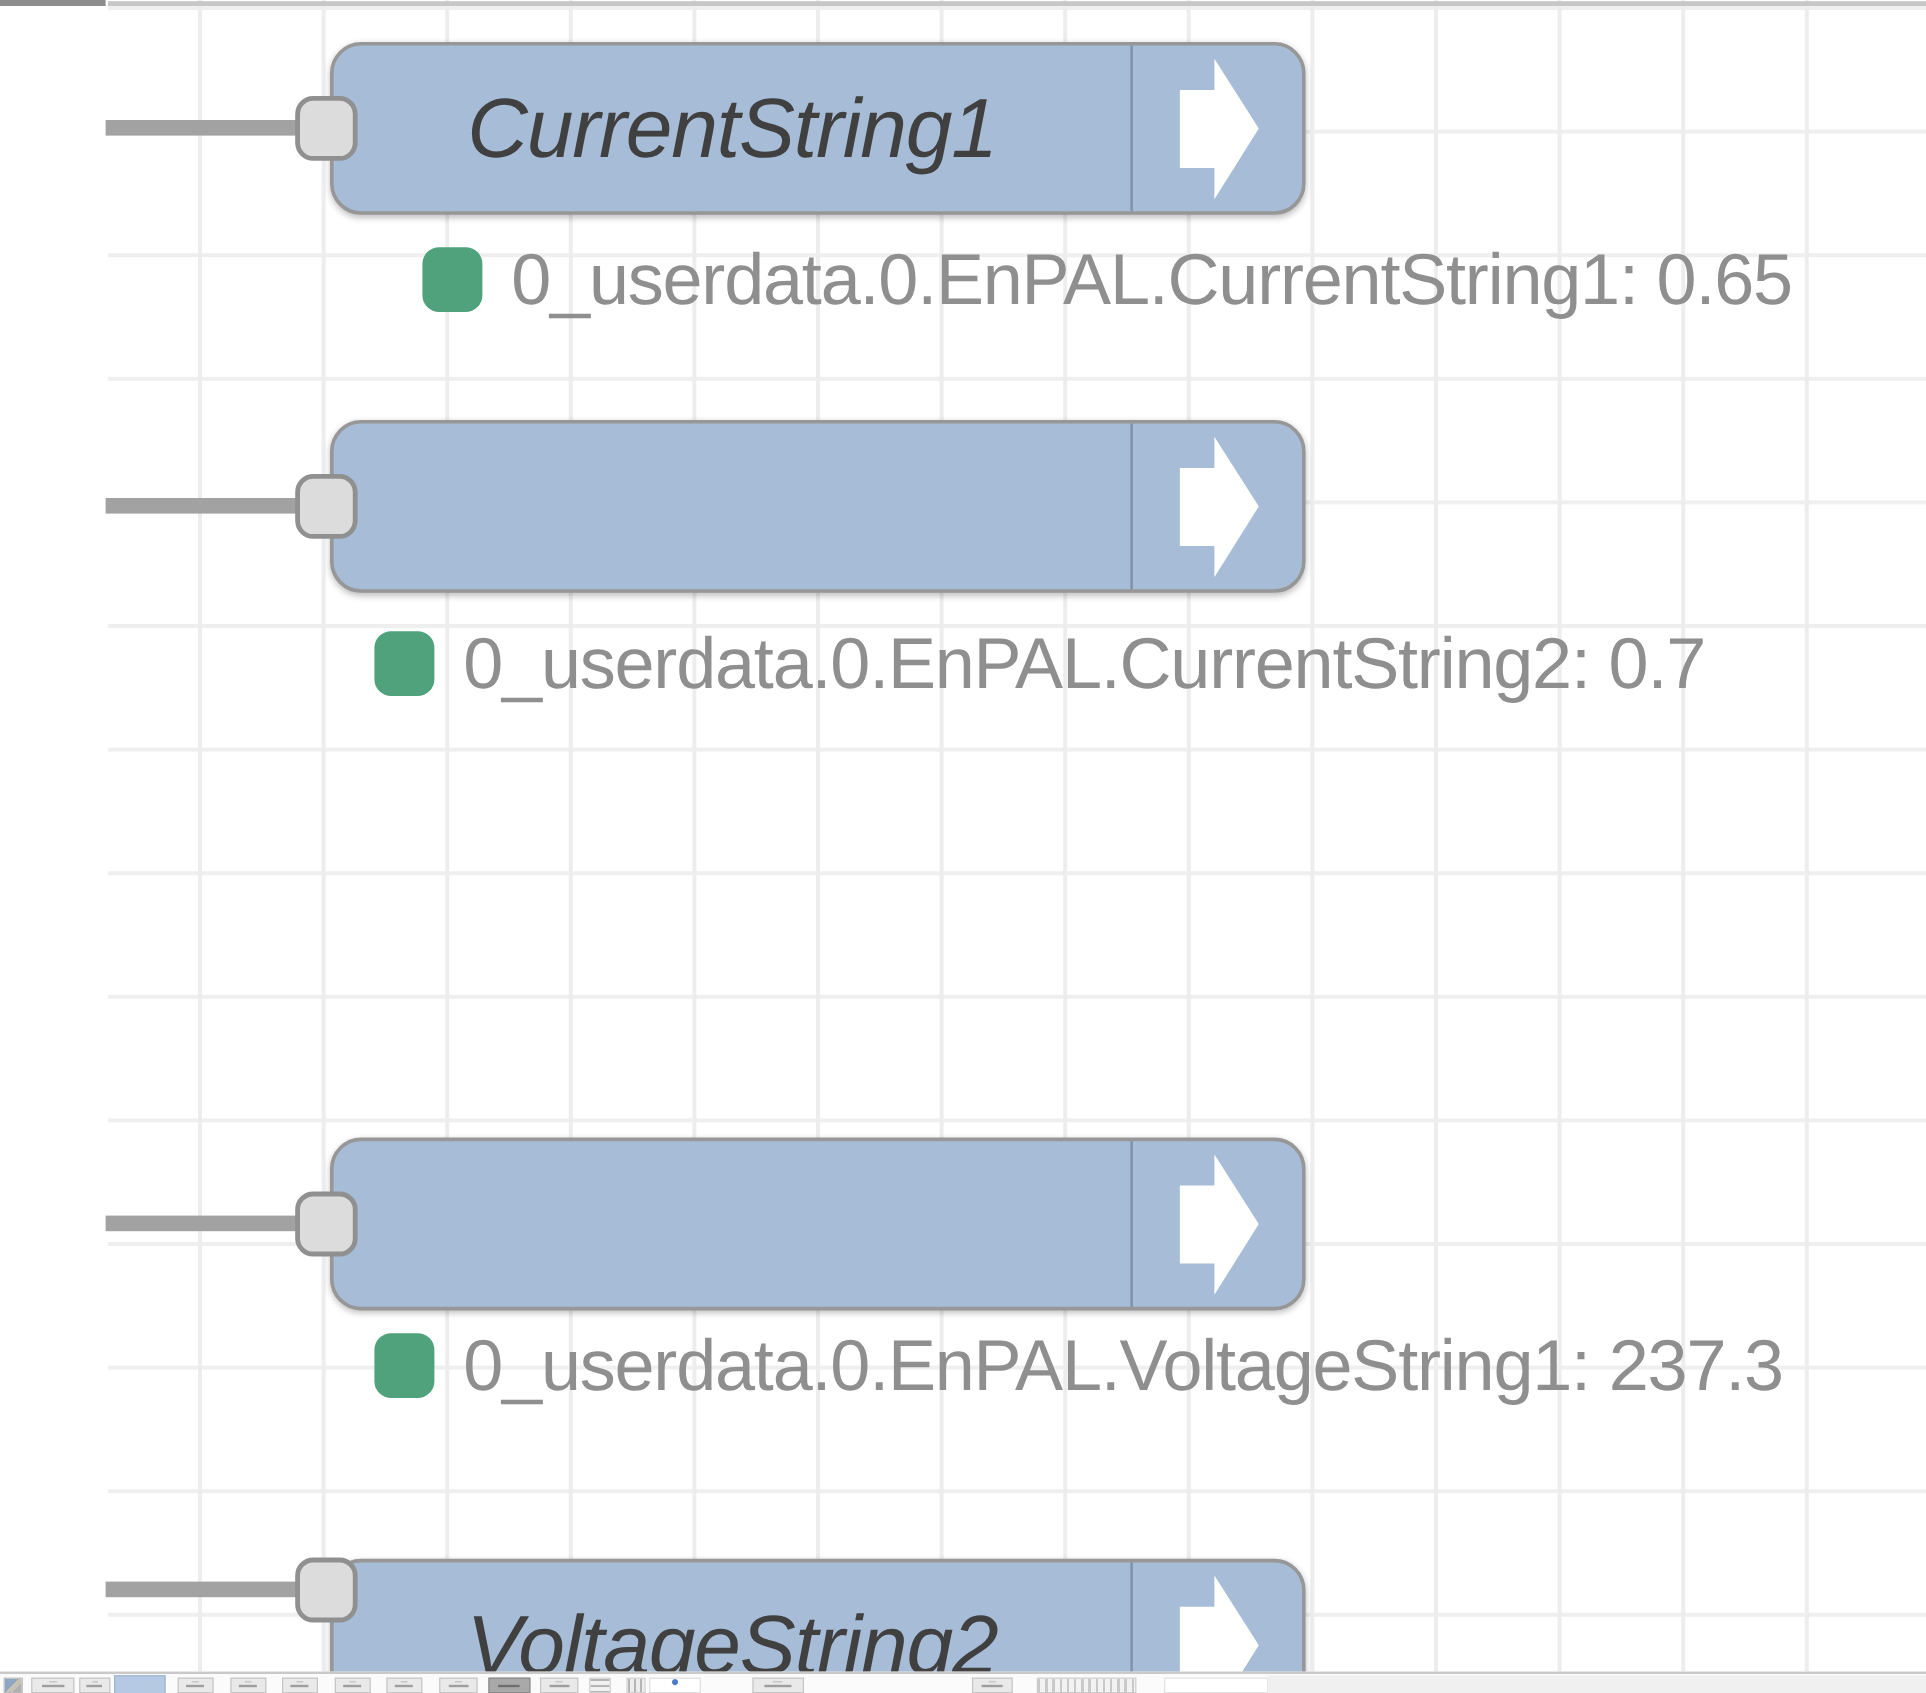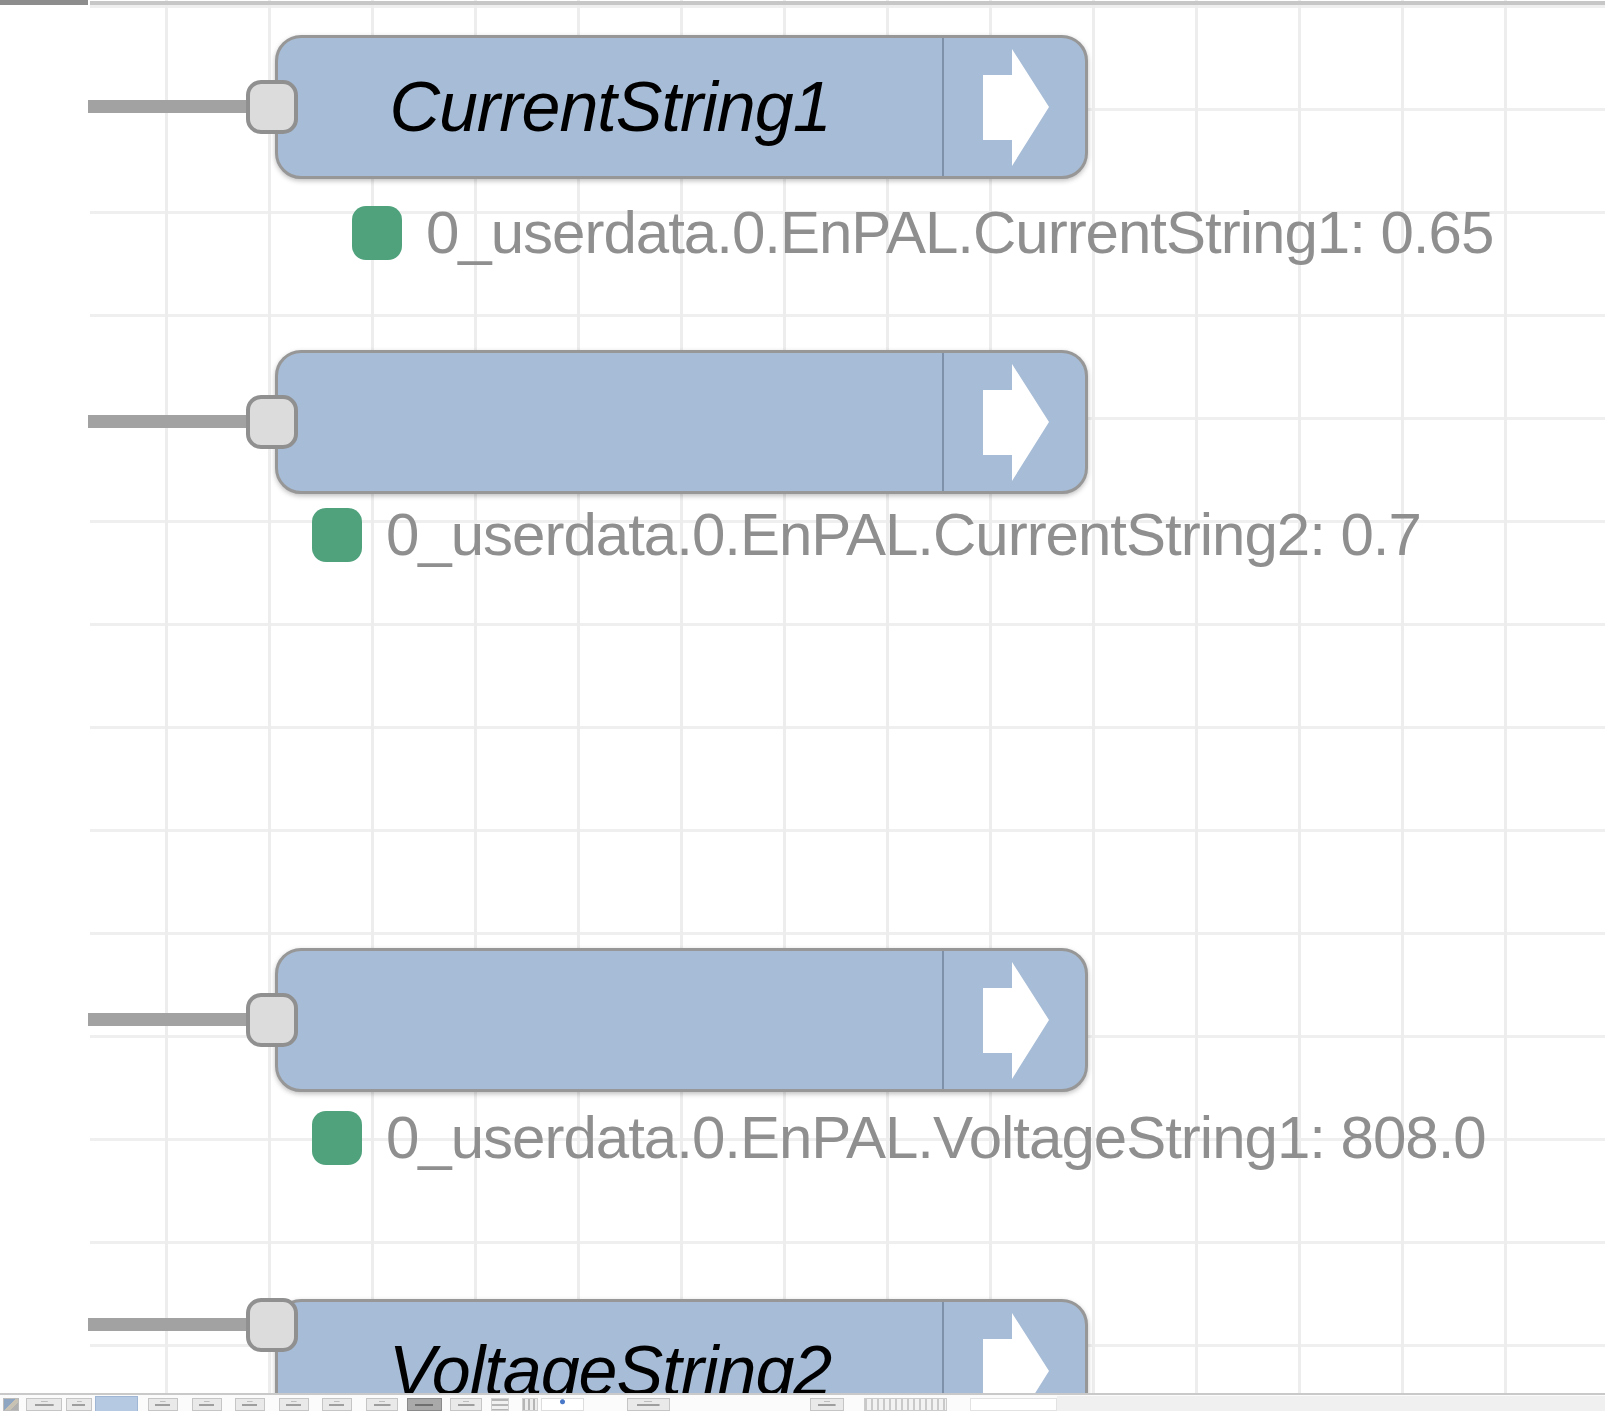--- a/index.html
+++ b/index.html
@@ -28,40 +28,40 @@
   }
   
   .node{
     position:absolute;left:275px;width:813px;height:144px;background:#a7bcd6;
     border:3px solid #979797;border-radius:26px;box-sizing:border-box;z-index:2;
     box-shadow:0 2px 5px rgba(0,0,0,0.25);
   }
   .node-label{
     position:absolute;left:0;top:0;width:664px;height:100%;
     display:flex;align-items:center;justify-content:center;
-    font-style:italic;font-size:70px;color:#000000;letter-spacing:-1px;white-space:nowrap;
+    font-style:italic;font-size:70px;color:#404040;letter-spacing:-1px;white-space:nowrap;
   }
   .node-right{
     position:absolute;left:664px;top:0;bottom:0;width:143px;
     border-left:2px solid rgba(45,55,75,0.32);
     display:flex;align-items:center;justify-content:center;
   }
   .arrow-svg{width:66px;height:117px;display:block;}
 
   
   .status{position:absolute;left:312px;display:flex;align-items:center;gap:24px;z-index:2;}
   .status-dot{width:50px;height:54px;border-radius:14px;background:#4fa27c;flex:0 0 auto;}
   .status-text{font-size:60px;color:#8f8f8f;letter-spacing:-1px;white-space:nowrap;line-height:60px;}
 
   
   .r1 .node{top:35px;}  .r1 .port{top:80px;}  .r1 .wire{top:100px;}
   .r2 .node{top:350px;} .r2 .port{top:395px;} .r2 .wire{top:415px;}
   .r3 .node{top:948px;} .r3 .port{top:993px;} .r3 .wire{top:1013px;}
   .r4 .node{top:1299px;} .r4 .port{top:1298px;} .r4 .wire{top:1318px;}
-  .s1{top:203px;margin-left:40px;} .s2{top:505px;} .s3{top:1108px;}
+  .s1{top:203px;margin-left:40px;} .s2{top:523px;} .s3{top:1108px;}
 
   
   .strip{
     position:absolute;left:0;top:1393px;width:1605px;height:18px;background:#fbfbfb;
     border-top:2px solid #c9c9c9;z-index:10;box-sizing:border-box;
   }
   .strip-item{position:absolute;top:3px;height:13px;box-sizing:border-box;}
   .k-box{background:#e9e9e9;border:1px solid #c5c5c5;
     background-image:linear-gradient(#9e9e9e,#9e9e9e),linear-gradient(#bdbdbd,#bdbdbd);
     background-repeat:no-repeat;background-size:55% 2px,20% 1px;background-position:50% 60%,50% 15%;}
@@ -127,21 +127,21 @@
     <div class="node">
       <div class="node-right">
         <svg class="arrow-svg" viewBox="0 0 66 117">
           <polygon points="0,26 29,26 29,0 66,58 29,117 29,91 0,91" fill="#ffffff"></polygon>
         </svg>
       </div>
     </div>
   </div>
   <div class="status s3">
     <span class="status-dot"></span>
-    <span class="status-text">0_userdata.0.EnPAL.VoltageString1: 808.0</span>
+    <span class="status-text">0_userdata.0.EnPAL.VoltageString1: 237.3</span>
   </div>
 
   <div class="node-group r4">
     <div class="wire"></div>
     <div class="port"></div>
     <div class="node">
       <span class="node-label">VoltageString2</span>
       <div class="node-right">
         <svg class="arrow-svg" viewBox="0 0 66 117">
           <polygon points="0,26 29,26 29,0 66,58 29,117 29,91 0,91" fill="#ffffff"></polygon>

